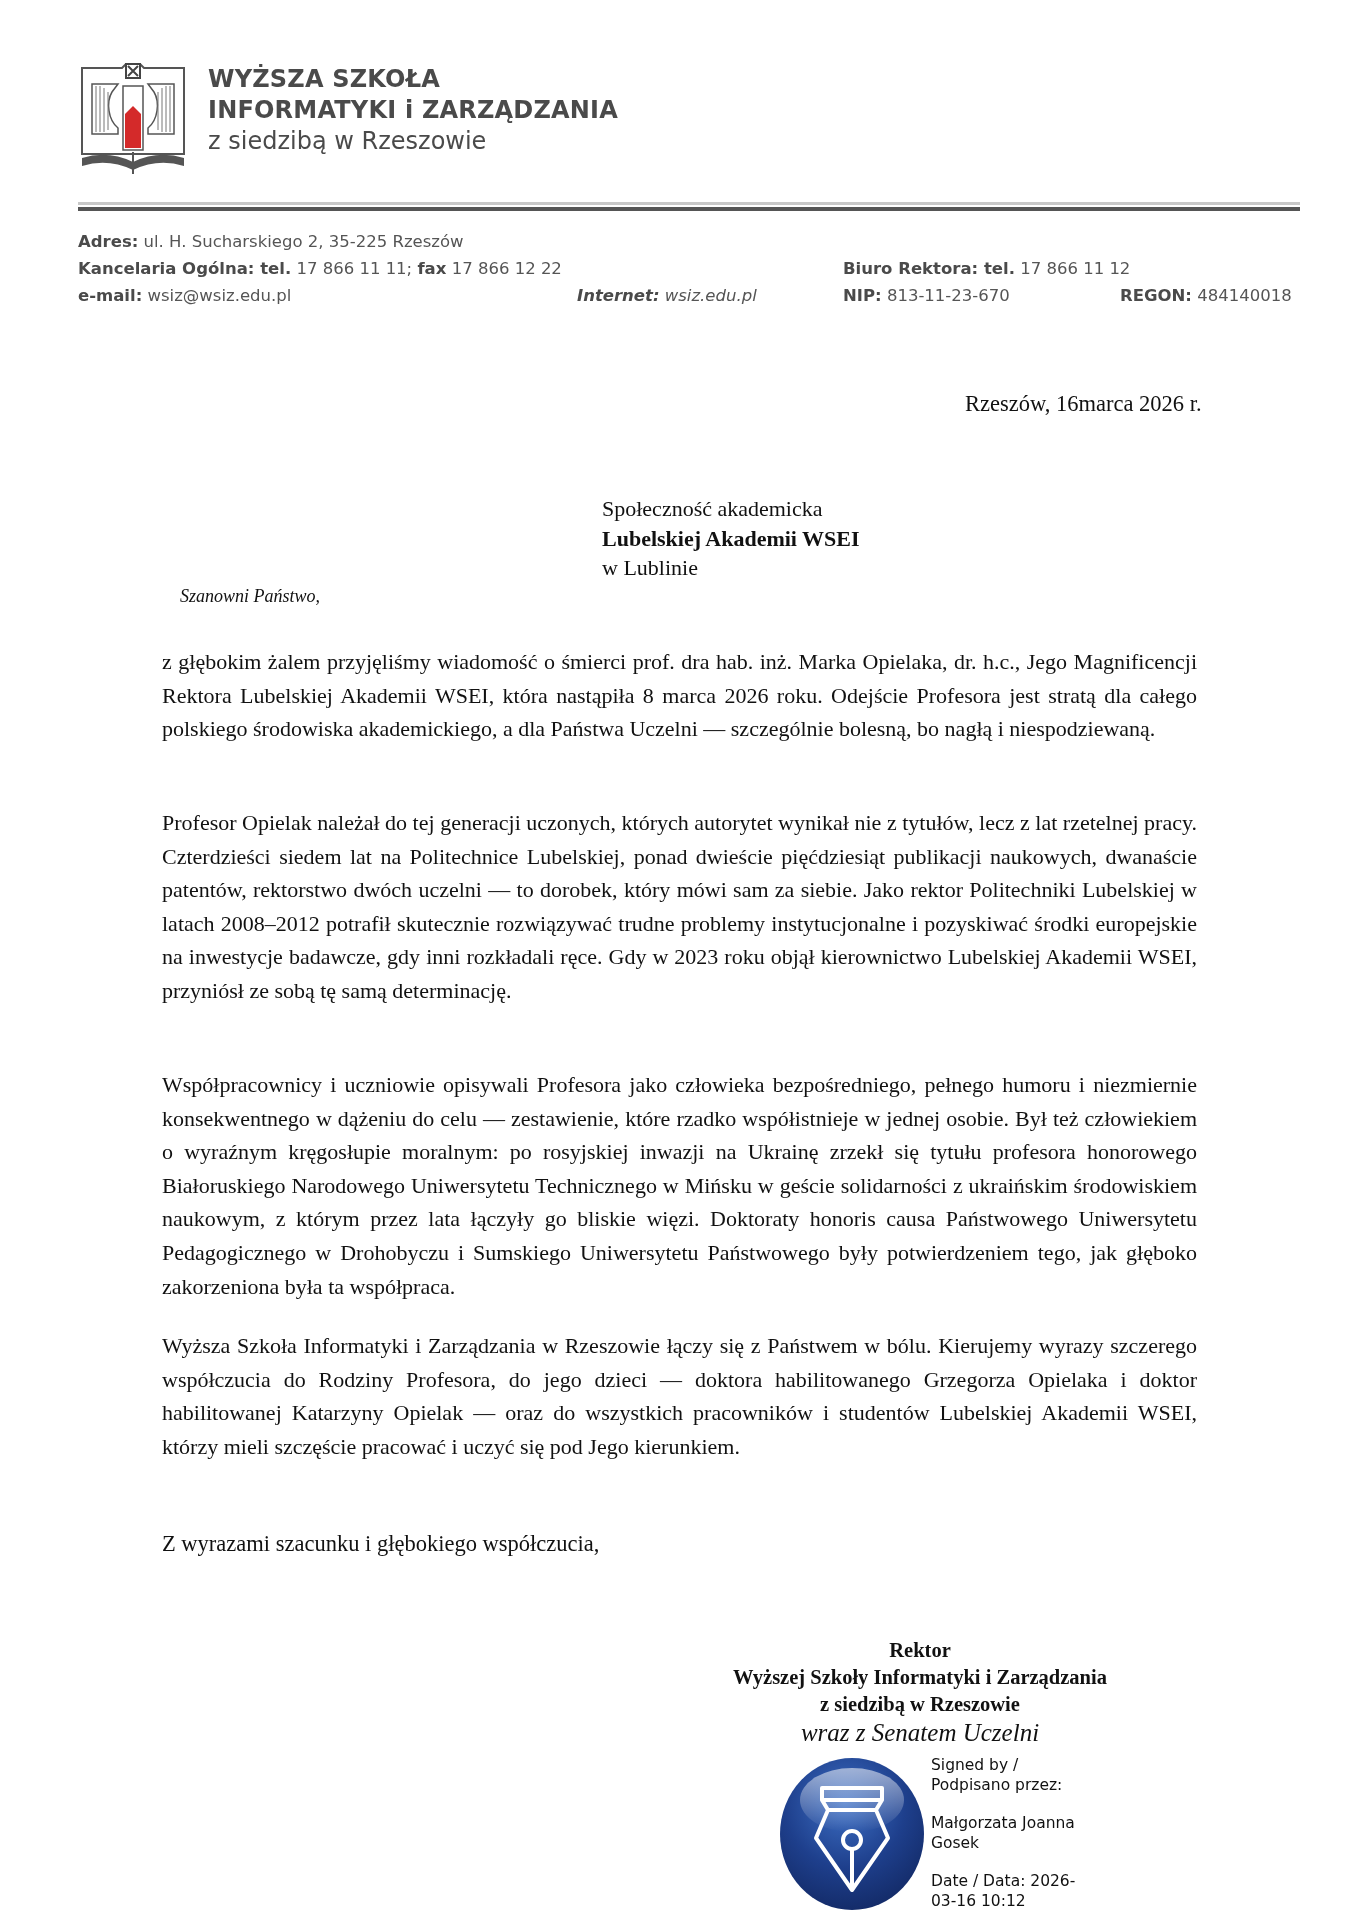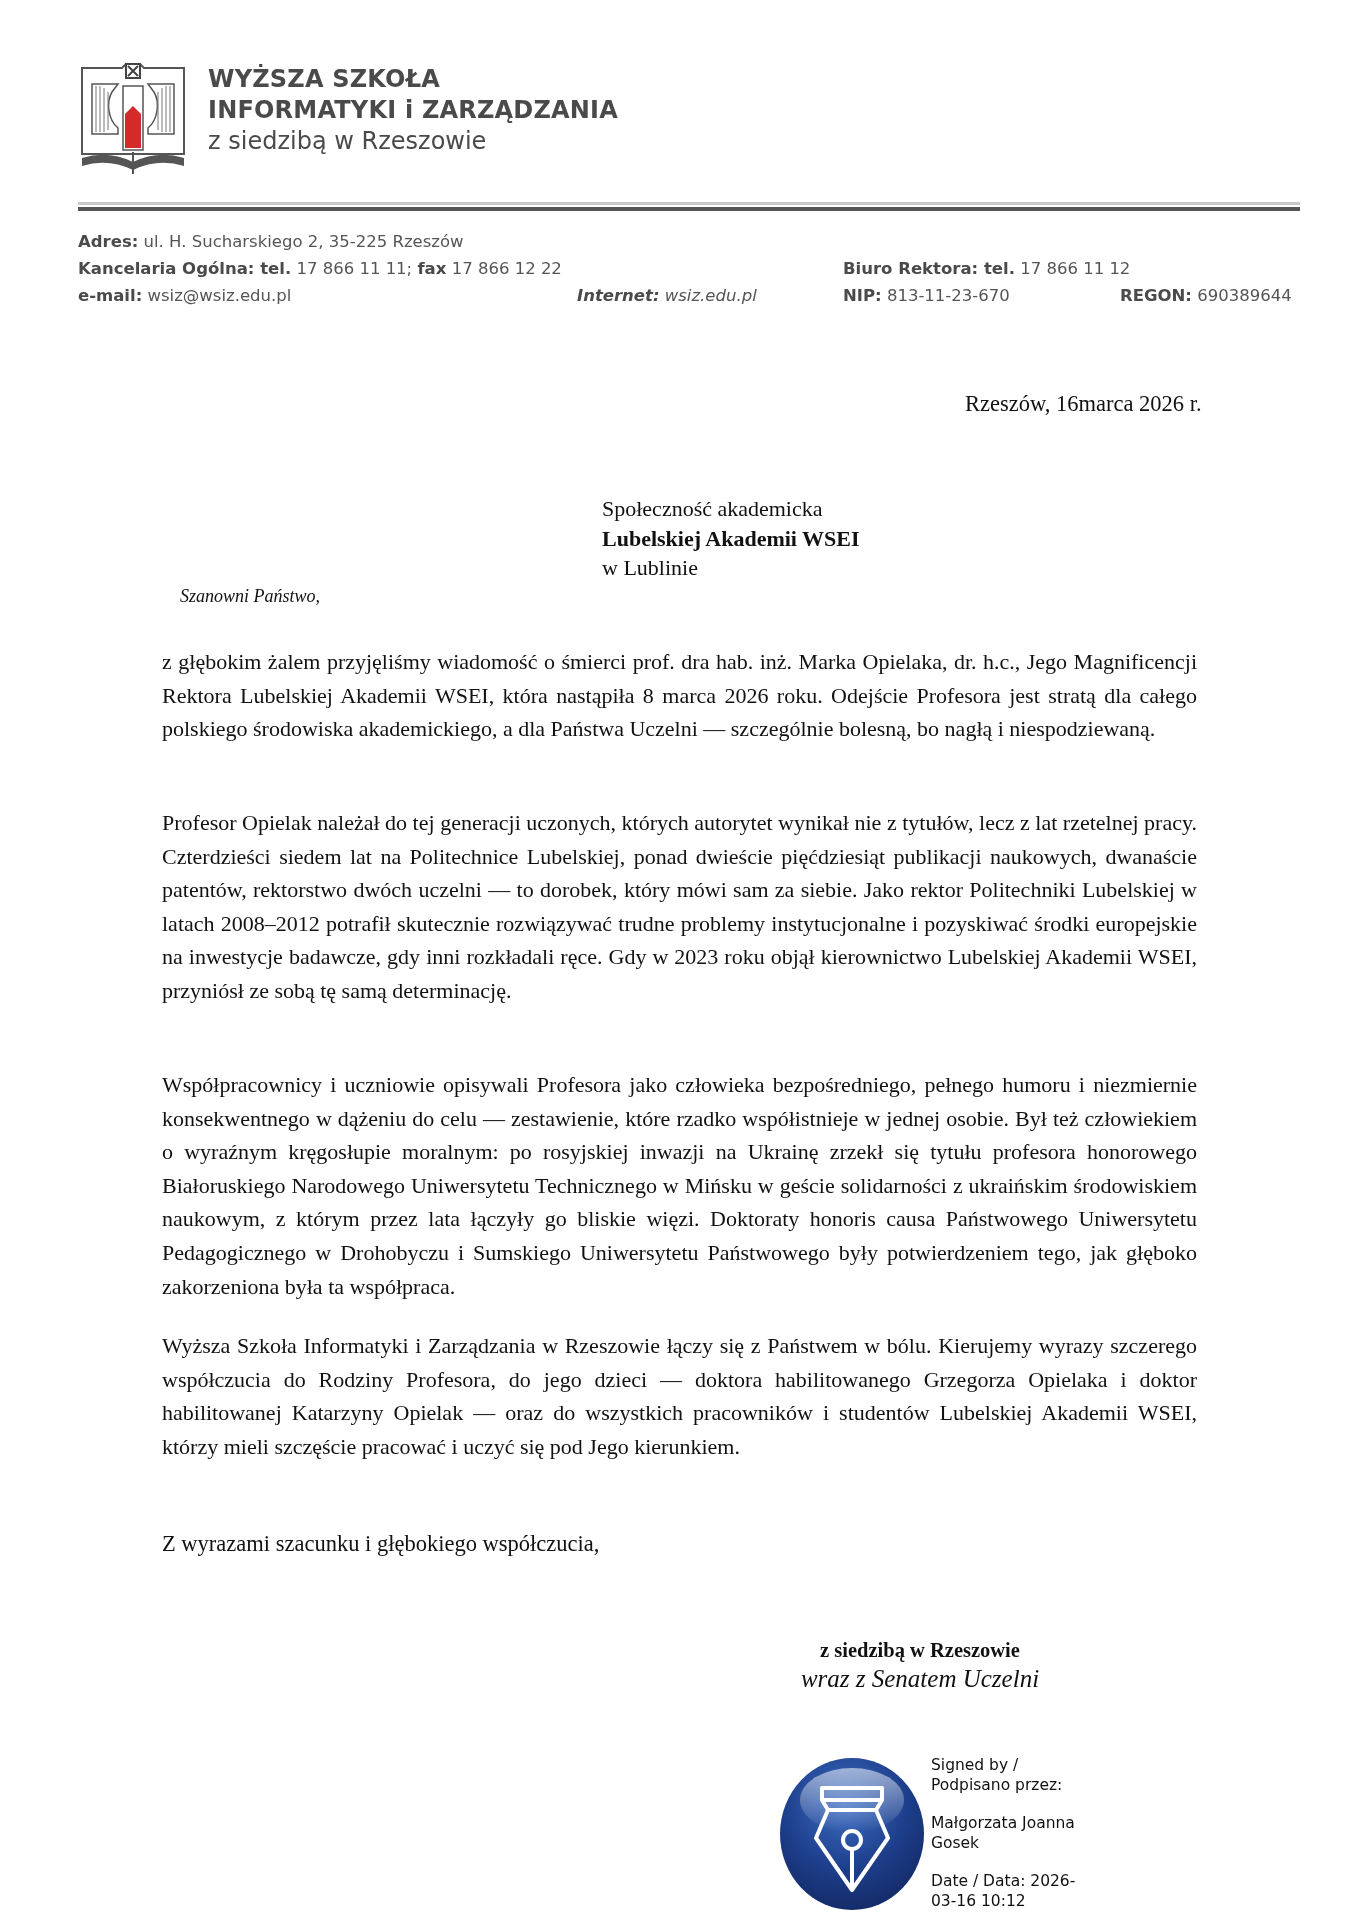--- a/index.html
+++ b/index.html
@@ -89,41 +89,43 @@
 <div class="abs contact" style="left:577px; top:286px;font-style:italic;">
   <b>Internet:</b>
   <span>wsiz.edu.pl</span>
 </div>
 <div class="abs contact" style="left:843px; top:286px;">
   <b>NIP:</b>
   <span>813-11-23-670</span>
 </div>
 <div class="abs contact" style="left:1120px; top:286px;">
   <b>REGON:</b>
-  <span>690389644</span>
+  <span>484140018</span>
 </div>
 
 <div class="abs serif date">Rzeszów, 16marca 2026 r.</div>
 
 <div class="abs serif addressee">
   <div>Społeczność akademicka</div>
   <div class="bold">Lubelskiej Akademii WSEI</div>
   <div>w Lublinie</div>
 </div>
 
 <div class="abs serif salutation">Szanowni Państwo,</div>
 
 <div class="abs serif body p1">z głębokim żalem przyjęliśmy wiadomość o śmierci prof. dra hab. inż. Marka Opielaka, dr. h.c., Jego Magnificencji Rektora Lubelskiej Akademii WSEI, która nastąpiła 8 marca 2026 roku. Odejście Profesora jest stratą dla całego polskiego środowiska akademickiego, a dla Państwa Uczelni — szczególnie bolesną, bo nagłą i niespodziewaną.</div>
 <div class="abs serif body p2">Profesor Opielak należał do tej generacji uczonych, których autorytet wynikał nie z tytułów, lecz z lat rzetelnej pracy. Czterdzieści siedem lat na Politechnice Lubelskiej, ponad dwieście pięćdziesiąt publikacji naukowych, dwanaście patentów, rektorstwo dwóch uczelni — to dorobek, który mówi sam za siebie. Jako rektor Politechniki Lubelskiej w latach 2008–2012 potrafił skutecznie rozwiązywać trudne problemy instytucjonalne i pozyskiwać środki europejskie na inwestycje badawcze, gdy inni rozkładali ręce. Gdy w 2023 roku objął kierownictwo Lubelskiej Akademii WSEI, przyniósł ze sobą tę samą determinację.</div>
 <div class="abs serif body p3">Współpracownicy i uczniowie opisywali Profesora jako człowieka bezpośredniego, pełnego humoru i niezmiernie konsekwentnego w dążeniu do celu — zestawienie, które rzadko współistnieje w jednej osobie. Był też człowiekiem o wyraźnym kręgosłupie moralnym: po rosyjskiej inwazji na Ukrainę zrzekł się tytułu profesora honorowego Białoruskiego Narodowego Uniwersytetu Technicznego w Mińsku w geście solidarności z ukraińskim środowiskiem naukowym, z którym przez lata łączyły go bliskie więzi. Doktoraty honoris causa Państwowego Uniwersytetu Pedagogicznego w Drohobyczu i Sumskiego Uniwersytetu Państwowego były potwierdzeniem tego, jak głęboko zakorzeniona była ta współpraca.</div>
 <div class="abs serif body p4">Wyższa Szkoła Informatyki i Zarządzania w Rzeszowie łączy się z Państwem w bólu. Kierujemy wyrazy szczerego współczucia do Rodziny Profesora, do jego dzieci — doktora habilitowanego Grzegorza Opielaka i doktor habilitowanej Katarzyny Opielak — oraz do wszystkich pracowników i studentów Lubelskiej Akademii WSEI, którzy mieli szczęście pracować i uczyć się pod Jego kierunkiem.</div>
 
 <div class="abs serif closing">Z wyrazami szacunku i głębokiego współczucia,</div>
 
 <div class="abs serif sign-block">
+  <div class="b">Rektor</div>
+  <div class="b">Wyższej Szkoły Informatyki i Zarządzania</div>
   <div class="b">z siedzibą w Rzeszowie</div>
   <div class="i">wraz z Senatem Uczelni</div>
 </div>
 
 <div class="abs sig-icon">
   <svg width="152" height="160" viewBox="0 0 152 160">
     <defs>
       <radialGradient id="g1" cx="45%" cy="30%" r="70%">
         <stop offset="0%" stop-color="#3d6fc4"></stop>
         <stop offset="60%" stop-color="#1e3f8c"></stop>

